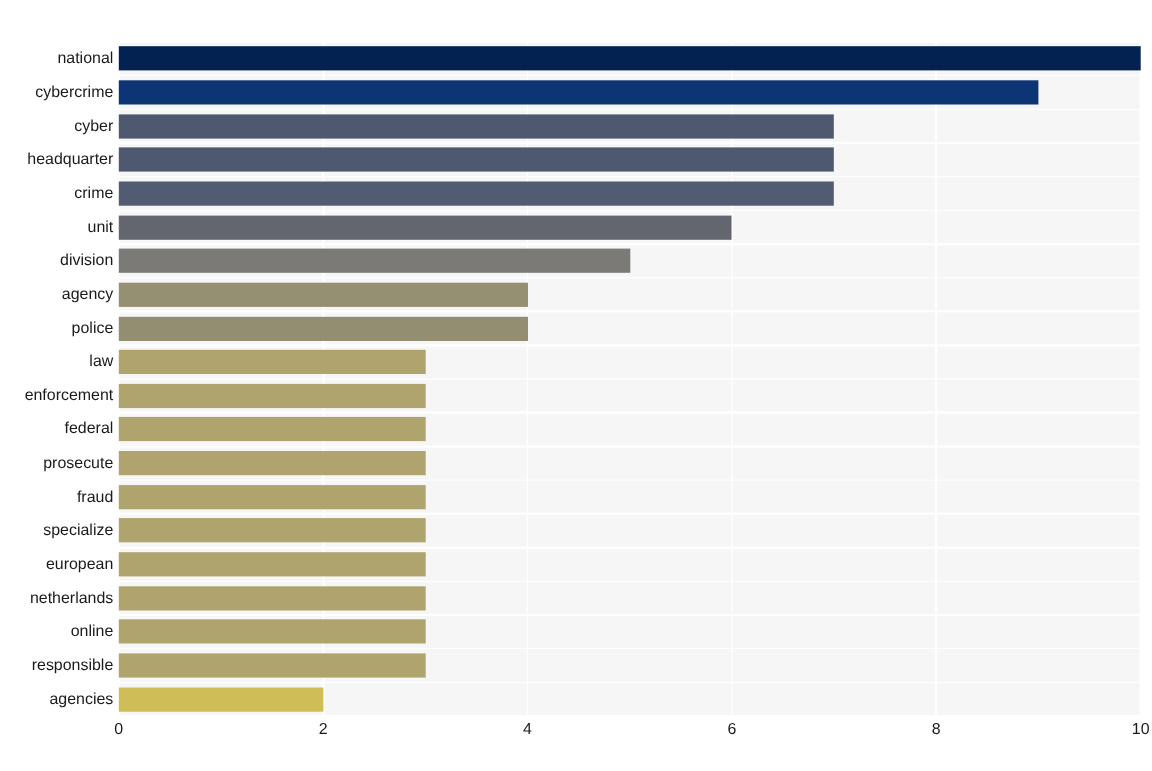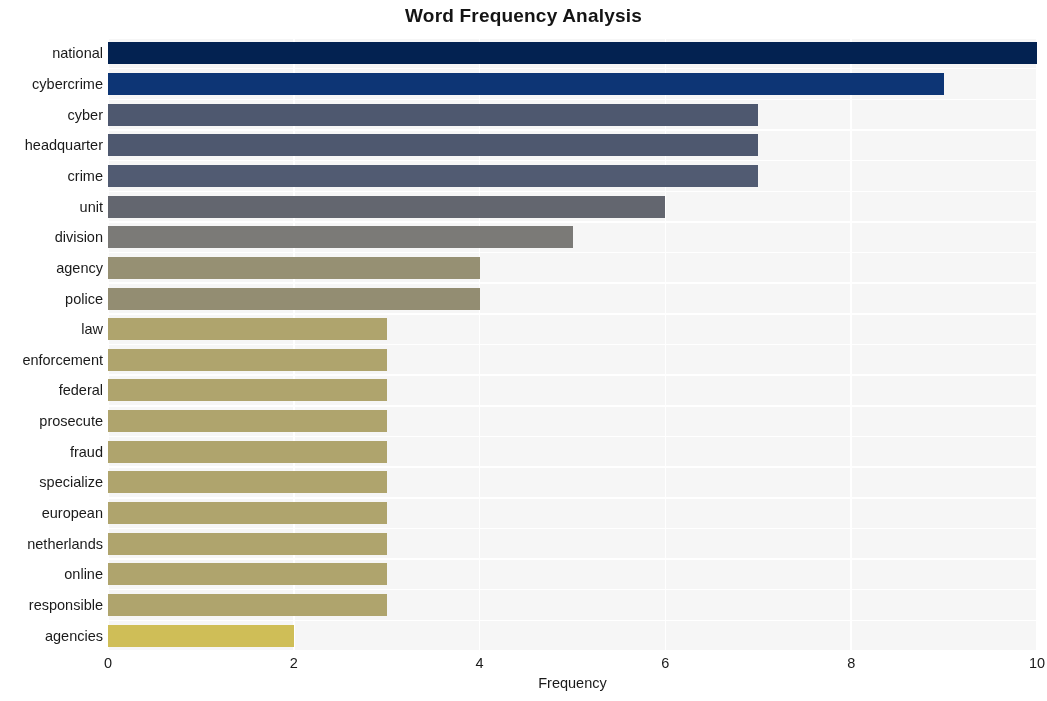--- a/index.html
+++ b/index.html
@@ -97,21 +97,20 @@
     text-align: center;
     font-size: 14.5px;
     color: #1a1a1a;
   }
 </style>
 </head>
 <body>
 
 <div id="figure">
 
-  <div id="chart-title">Word Frequency Analysis</div>
 
   <div id="plot-area">
     <div id="gridlines-v">
         <div class="gridline-v" style="left: -0.75px;"></div>
         <div class="gridline-v" style="left: 185.05px;"></div>
         <div class="gridline-v" style="left: 370.85px;"></div>
         <div class="gridline-v" style="left: 556.65px;"></div>
         <div class="gridline-v" style="left: 742.45px;"></div>
         <div class="gridline-v" style="left: 928.25px;"></div>
       </div>
@@ -186,15 +185,14 @@
     </div>
   <div id="xticks">
       <div class="xtick" style="left: 108px;">0</div>
       <div class="xtick" style="left: 293.8px;">2</div>
       <div class="xtick" style="left: 479.6px;">4</div>
       <div class="xtick" style="left: 665.4px;">6</div>
       <div class="xtick" style="left: 851.2px;">8</div>
       <div class="xtick" style="left: 1037px;">10</div>
     </div>
 
-  <div id="xlabel">Frequency</div>
 
 </div>
 
 </body></html>

